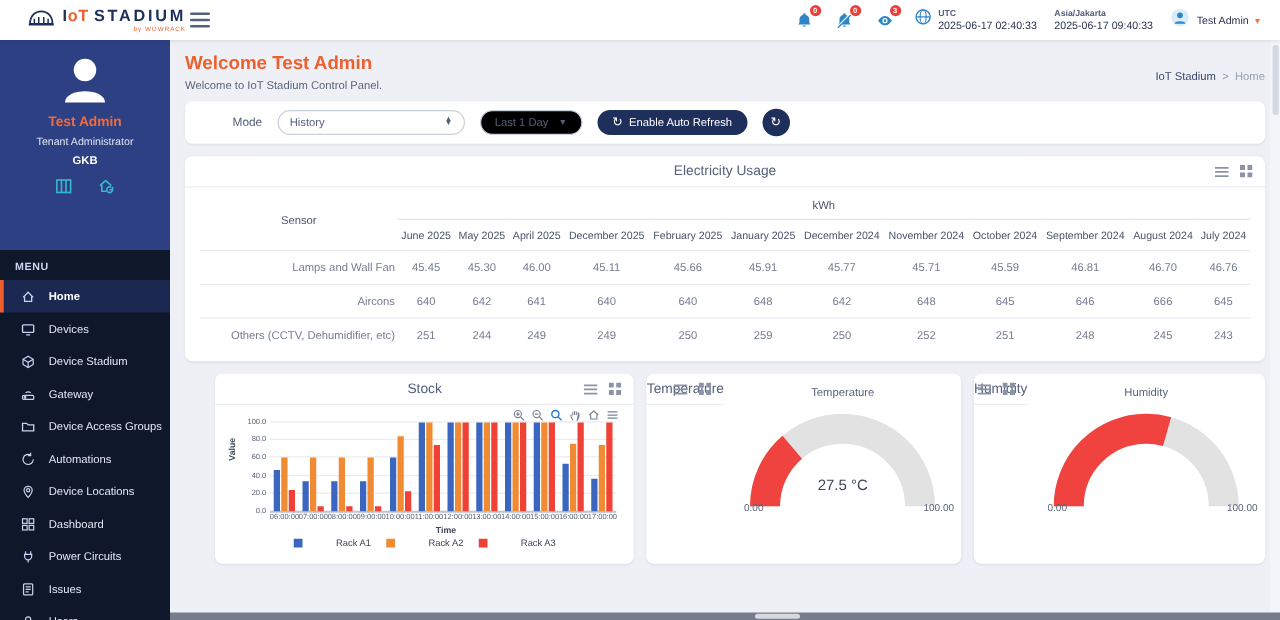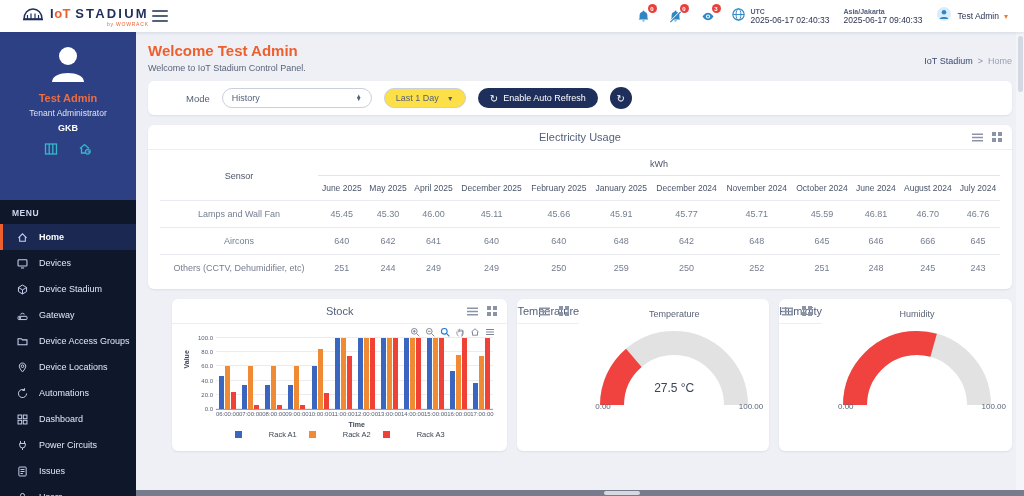--- a/index.html
+++ b/index.html
@@ -59,21 +59,21 @@
 
   .card { background:#fff; border-radius:6px; box-shadow:0 1px 2px rgba(30,40,80,.08); }
 
   
   .filterbar { height:34px; display:flex; align-items:center; gap:12px; padding:0 14px; margin-bottom:10px; }
   .f-label { font-size:9.5px; color:#55607a;padding-left:24px; }
   .select-pill { width:150px; height:20px; border:1px solid #c9cfdb; border-radius:12px; display:flex; align-items:center;
                  justify-content:space-between; padding:0 9px; font-size:9px; color:#55607a; cursor:pointer; background:#fff; }
   .updown { display:flex; flex-direction:column; line-height:0.55; font-size:6px; color:#55607a; }
   .range-pill { height:20px; border:1px solid #c9cfdb; border-radius:12px; display:flex; align-items:center; gap:8px;
-                padding:0 11px; font-size:9px; color:#55607a; cursor:pointer; background:#fde047; }
+                padding:0 11px; font-size:9px; color:#55607a; cursor:pointer; background:#000000; }
   .range-pill .dcaret { font-size:7px; color:#55607a; }
   .btn-navy { height:20px; background:#1f2f5c; color:#fff; border:none; border-radius:12px; font-size:9px;
               display:flex; align-items:center; gap:5px; padding:0 12px; cursor:pointer; font-family:inherit; }
   .btn-circle { width:22px; height:22px; border-radius:50%; background:#1f2f5c; color:#fff; border:none; font-size:11px;
                 display:flex; align-items:center; justify-content:center; cursor:pointer; }
   .refresh-glyph { font-size:10px; }
 
   
   .card-head { position:relative; height:25px; display:flex; align-items:center; justify-content:center; border-bottom:1px solid #eceef3; }
   .card-title { font-size:11px; color:#55607a; }
@@ -82,21 +82,21 @@
 
   
   .elec-card { margin-bottom:10px; }
   .elec-body { padding:2px 12px 8px; }
   table.elec { width:100%; border-collapse:collapse; }
   .elec th, .elec td { font-weight:normal; }
   .sensor-th { width:158px; font-size:9px; font-weight:bold; color:#4a5468; text-align:center; vertical-align:middle; }
   .kwh-th { font-size:9px; font-weight:bold; color:#4a5468; text-align:center; padding:7px 0 6px; border-bottom:1px solid #e2e5ec; }
   .month-th { font-size:8.5px; font-weight:bold; color:#4a5468; text-align:center; padding:7px 2px; white-space:nowrap; }
   .elec tbody tr { border-top:1px solid #e9ebf1; }
-  .sensor-td { font-size:9px; color:#757d8f; padding:8px 2px; text-align:center; }
+  .sensor-td { font-size:9px; color:#757d8f; padding:8px 2px; text-align:right; }
   .val-td { font-size:9px; color:#757d8f; text-align:center; padding:8px 2px; }
 
   
   .bottom-row { display:flex; gap:10px; height:152px;padding-left:24px; }
   .stock-card { width:428px; display:flex; flex-direction:column; }
   .gauge-card { flex:1; display:flex; }
 
   .stock-body { position:relative; flex:1; padding:2px 10px 0 10px; }
   .plot-toolbar { display:flex; justify-content:flex-end; gap:5px; height:12px; align-items:center; padding-right:2px; }
   .pt-icon { cursor:pointer; display:flex; align-items:center; color:#7a8294; }
@@ -287,34 +287,34 @@
             <span class="mi-icon">
               <svg width="13" height="13" viewBox="0 0 16 16" fill="none" stroke="currentColor" stroke-width="1.3">
                 <path d="M2.5 4.5 H6.5 L8 6 H13.5 V12 H2.5 Z"></path>
               </svg>
             </span>
             <span class="mi-label">Device Access Groups</span>
           </div>
           <div class="menu-item">
             <span class="mi-icon">
               <svg width="13" height="13" viewBox="0 0 16 16" fill="none" stroke="currentColor" stroke-width="1.2">
+                <path d="M13 8 A5 5 0 1 1 10.5 3.7"></path>
+                <path d="M10.5 1.5 V4.2 H7.8"></path>
+              </svg>
+            </span>
+            <span class="mi-label">Automations</span>
+          </div>
+          <div class="menu-item">
+            <span class="mi-icon">
+              <svg width="13" height="13" viewBox="0 0 16 16" fill="none" stroke="currentColor" stroke-width="1.2">
                 <path d="M8 2.5 C5.8 2.5 4 4.2 4 6.4 C4 9 8 13.5 8 13.5 C8 13.5 12 9 12 6.4 C12 4.2 10.2 2.5 8 2.5 Z"></path>
                 <circle cx="8" cy="6.4" r="1.6"></circle>
               </svg>
             </span>
             <span class="mi-label">Device Locations</span>
-          </div>
-          <div class="menu-item">
-            <span class="mi-icon">
-              <svg width="13" height="13" viewBox="0 0 16 16" fill="none" stroke="currentColor" stroke-width="1.2">
-                <path d="M13 8 A5 5 0 1 1 10.5 3.7"></path>
-                <path d="M10.5 1.5 V4.2 H7.8"></path>
-              </svg>
-            </span>
-            <span class="mi-label">Automations</span>
           </div>
           <div class="menu-item">
             <span class="mi-icon">
               <svg width="13" height="13" viewBox="0 0 16 16" fill="none" stroke="currentColor" stroke-width="1.2">
                 <rect x="2.5" y="2.5" width="4.5" height="4.5"></rect>
                 <rect x="9" y="2.5" width="4.5" height="4.5"></rect>
                 <rect x="2.5" y="9" width="4.5" height="4.5"></rect>
                 <rect x="9" y="9" width="4.5" height="4.5"></rect>
               </svg>
             </span>
@@ -417,21 +417,21 @@
             <tr>
                 <th class="month-th">June 2025</th>
                 <th class="month-th">May 2025</th>
                 <th class="month-th">April 2025</th>
                 <th class="month-th">December 2025</th>
                 <th class="month-th">February 2025</th>
                 <th class="month-th">January 2025</th>
                 <th class="month-th">December 2024</th>
                 <th class="month-th">November 2024</th>
                 <th class="month-th">October 2024</th>
-                <th class="month-th">June 2024</th>
+                <th class="month-th">September 2024</th>
                 <th class="month-th">August 2024</th>
                 <th class="month-th">July 2024</th>
               </tr>
           </thead>
           <tbody>
               <tr>
                 <td class="sensor-td">Lamps and Wall Fan</td>
                 <td class="val-td">45.45</td>
                 <td class="val-td">45.30</td>
                 <td class="val-td">46.00</td>

